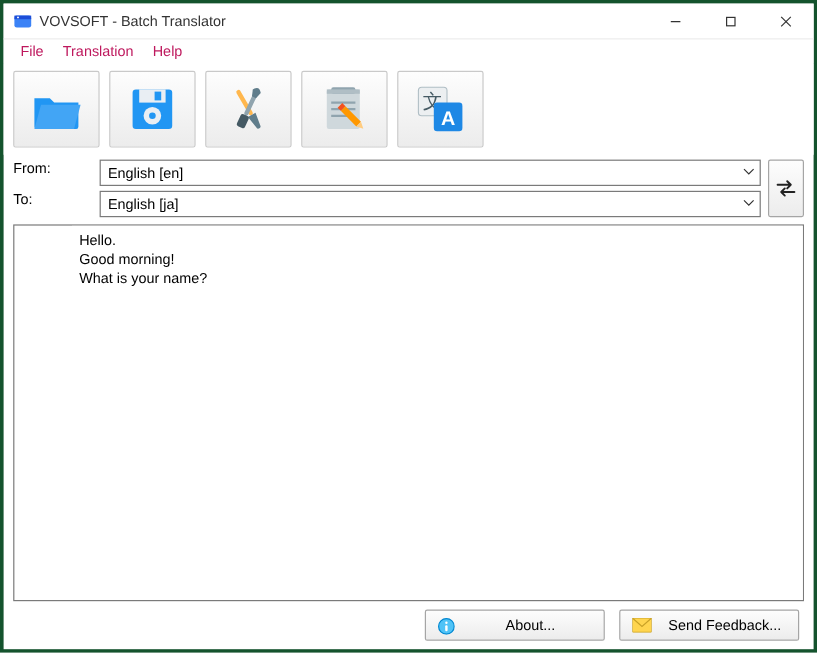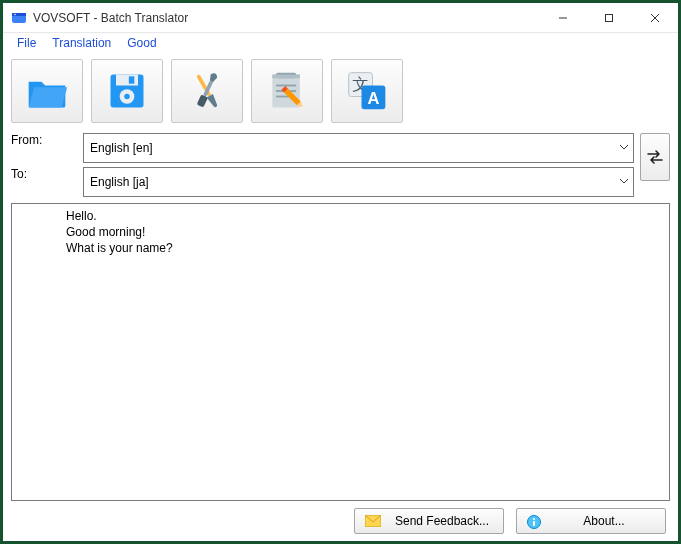--- a/index.html
+++ b/index.html
@@ -9,33 +9,33 @@
   
   .titlebar { height: 30px; display: flex; align-items: center; padding: 0 0 0 8px; background: #fff; border-bottom: 1px solid #e8e8e8; }
   .titlebar .app-icon { width: 16px; height: 16px; margin-right: 6px; }
   .titlebar .title { flex: 1; color: #333; font-size: 12px; }
   .win-controls { display: flex; height: 100%; }
   .win-btn { width: 46px; height: 100%; display: flex; align-items: center; justify-content: center; color: #555; }
   .win-btn svg { width: 10px; height: 10px; }
 
   
   .menubar { height: 20px; display: flex; align-items: center; padding: 0 6px; gap: 0; background: #fff; }
-  .menu-item { padding: 2px 8px; color: #1d4ed8; cursor: default; }
+  .menu-item { padding: 2px 8px; color: #be185d; cursor: default; }
 
   
   .toolbar { display: flex; gap: 8px; padding: 6px 8px; background: #fff; }
   .tool-btn { width: 72px; height: 64px; border: 1px solid #c9c9c9; background: linear-gradient(#fdfdfd,#ececec); display: flex; align-items: center; justify-content: center; border-radius: 2px; }
   .tool-btn svg { width: 44px; height: 44px; }
 
   
   .lang-area { display: flex; padding: 4px 8px 6px 8px; gap: 6px; }
   .lang-left { flex: 1; display: flex; flex-direction: column; gap: 4px; }
   .lang-row { display: flex; align-items: flex-start; gap: 6px; }
   .lang-label { width: 66px; color: #000; }
-  .lang-select { flex: 1; height: 22px; border: 1px solid #7a7a7a; background: #fff; position: relative; display: flex; align-items: center; padding: 14px 6px; }
+  .lang-select { flex: 1; height: 22px; border: 1px solid #7a7a7a; background: #fff; position: relative; display: flex; align-items: center; padding: 2px 6px; }
   .lang-select .chev { position: absolute; right: 4px; top: 50%; transform: translateY(-50%); }
   .swap-btn { width: 30px; height: 48px; border: 1px solid #a5a5a5; background: linear-gradient(#fdfdfd,#ececec); display: flex; align-items: center; justify-content: center; border-radius: 2px; }
 
   
   .textarea-wrap { flex: 1; margin: 0 8px 6px 8px; border: 1px solid #7a7a7a; background: #fff; overflow: hidden; }
   .textarea { width: 100%; height: 100%; border: none; outline: none; resize: none; padding: 4px 6px; font-family: inherit; font-size: 12px; line-height: 16px; white-space: pre; margin-left: 48px; }
 
   
   .bottombar { height: 34px; display: flex; align-items: center; justify-content: flex-end; gap: 12px; padding: 0 12px 6px 0; }
   .bottom-btn { width: 150px; height: 26px; border: 1px solid #a5a5a5; background: linear-gradient(#fdfdfd,#ececec); display: flex; align-items: center; gap: 10px; padding: 0 10px; border-radius: 2px; }
@@ -74,21 +74,21 @@
             <line x1="1" y1="1" x2="9" y2="9" stroke="#333" stroke-width="1"></line>
             <line x1="9" y1="1" x2="1" y2="9" stroke="#333" stroke-width="1"></line>
           </svg>
         </div>
     </div>
   </div>
 
   <div class="menubar">
     <span class="menu-item">File</span>
     <span class="menu-item">Translation</span>
-    <span class="menu-item">Good</span>
+    <span class="menu-item">Help</span>
   </div>
 
   <div class="toolbar">
     <div class="tool-btn">
       <svg viewBox="0 0 48 48">
           <path d="M4 14 h14 l4 4 h22 v22 a2 2 0 0 1 -2 2 H6 a2 2 0 0 1 -2 -2 Z" fill="#2196f3"></path>
           <path d="M10 20 h36 l-6 22 H4 Z" fill="#42a5f5"></path>
         </svg>
     </div>
     <div class="tool-btn">
@@ -169,32 +169,32 @@
 
   <div class="textarea-wrap">
     <textarea class="textarea" style="">Hello.
 Good morning!
 What is your name?</textarea>
   </div>
 
   <div class="bottombar">
     <div class="bottom-btn">
       <span class="bicon">
-        <svg viewBox="0 0 16 12" width="16" height="12">
-            <rect x="0" y="0" width="16" height="12" rx="1" fill="#ffd54f" stroke="#c9a227"></rect>
-            <polyline points="0,0 8,7 16,0" fill="none" stroke="#c9a227"></polyline>
-          </svg>
-      </span>
-      <span class="blabel">Send Feedback...</span>
-    </div>
-    <div class="bottom-btn">
-      <span class="bicon">
         <svg viewBox="0 0 14 14" width="14" height="14">
             <circle cx="7" cy="7" r="6.5" fill="#4fc3f7" stroke="#0288d1"></circle>
             <circle cx="7" cy="4" r="1" fill="#fff"></circle>
             <rect x="6" y="6" width="2" height="5" rx="1" fill="#fff"></rect>
           </svg>
       </span>
       <span class="blabel">About...</span>
     </div>
+    <div class="bottom-btn">
+      <span class="bicon">
+        <svg viewBox="0 0 16 12" width="16" height="12">
+            <rect x="0" y="0" width="16" height="12" rx="1" fill="#ffd54f" stroke="#c9a227"></rect>
+            <polyline points="0,0 8,7 16,0" fill="none" stroke="#c9a227"></polyline>
+          </svg>
+      </span>
+      <span class="blabel">Send Feedback...</span>
+    </div>
   </div>
 
 </div>
 
 </body></html>

